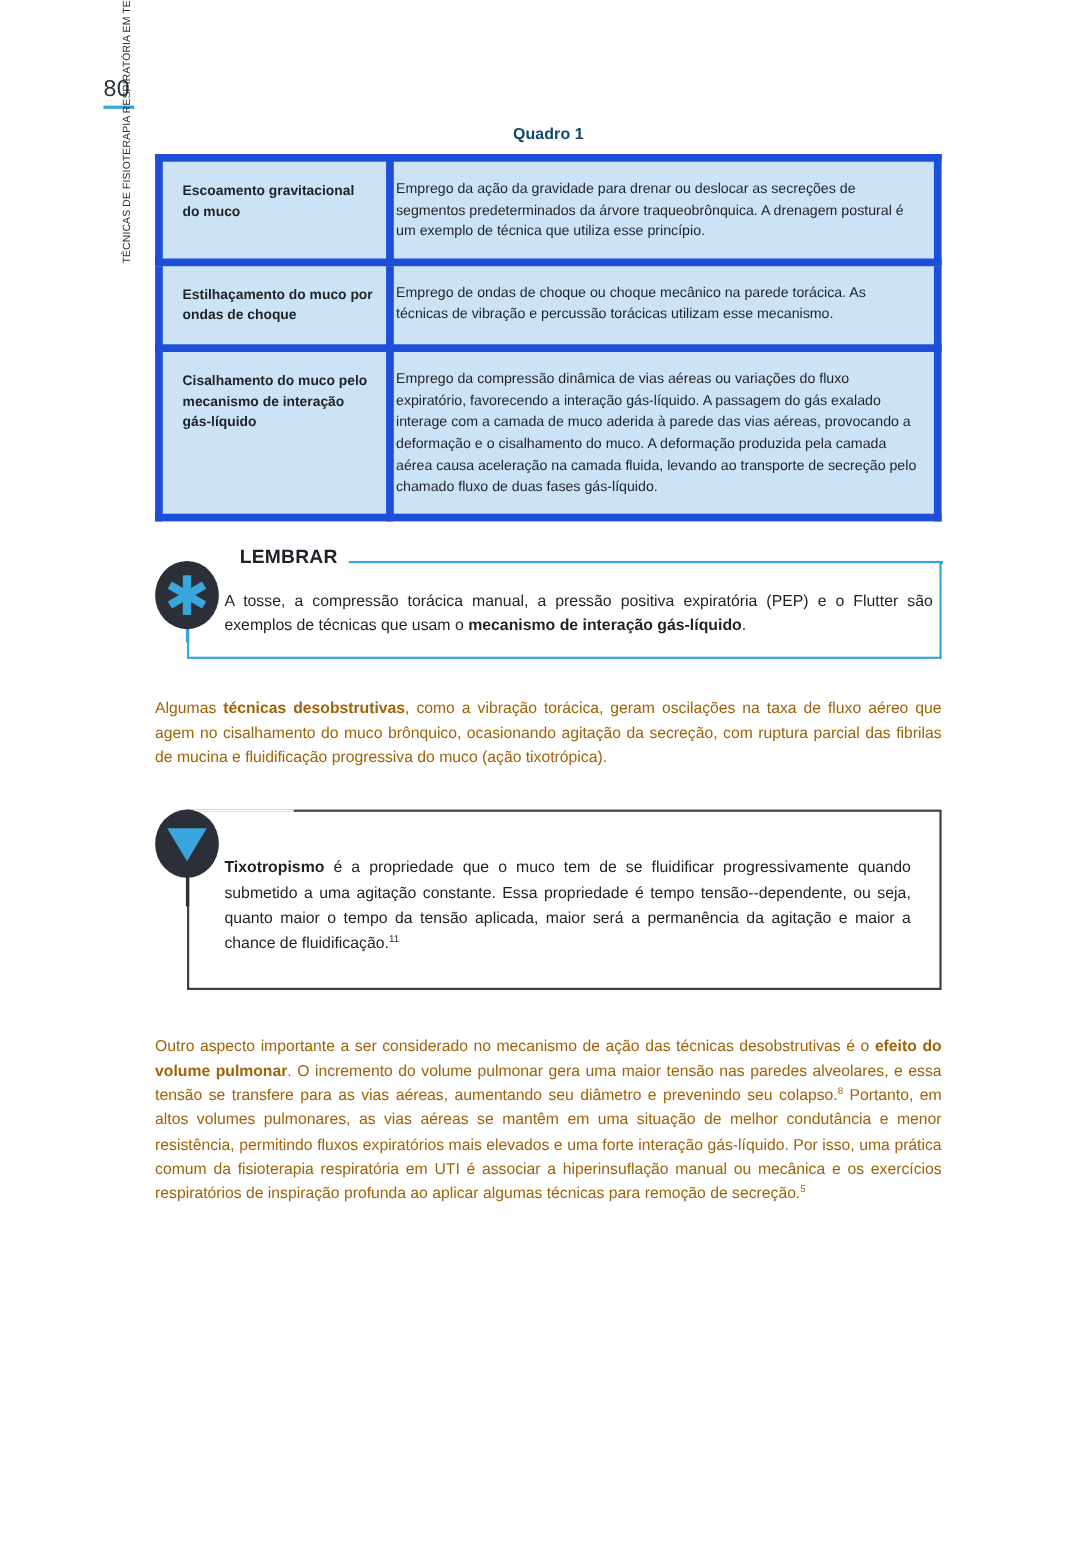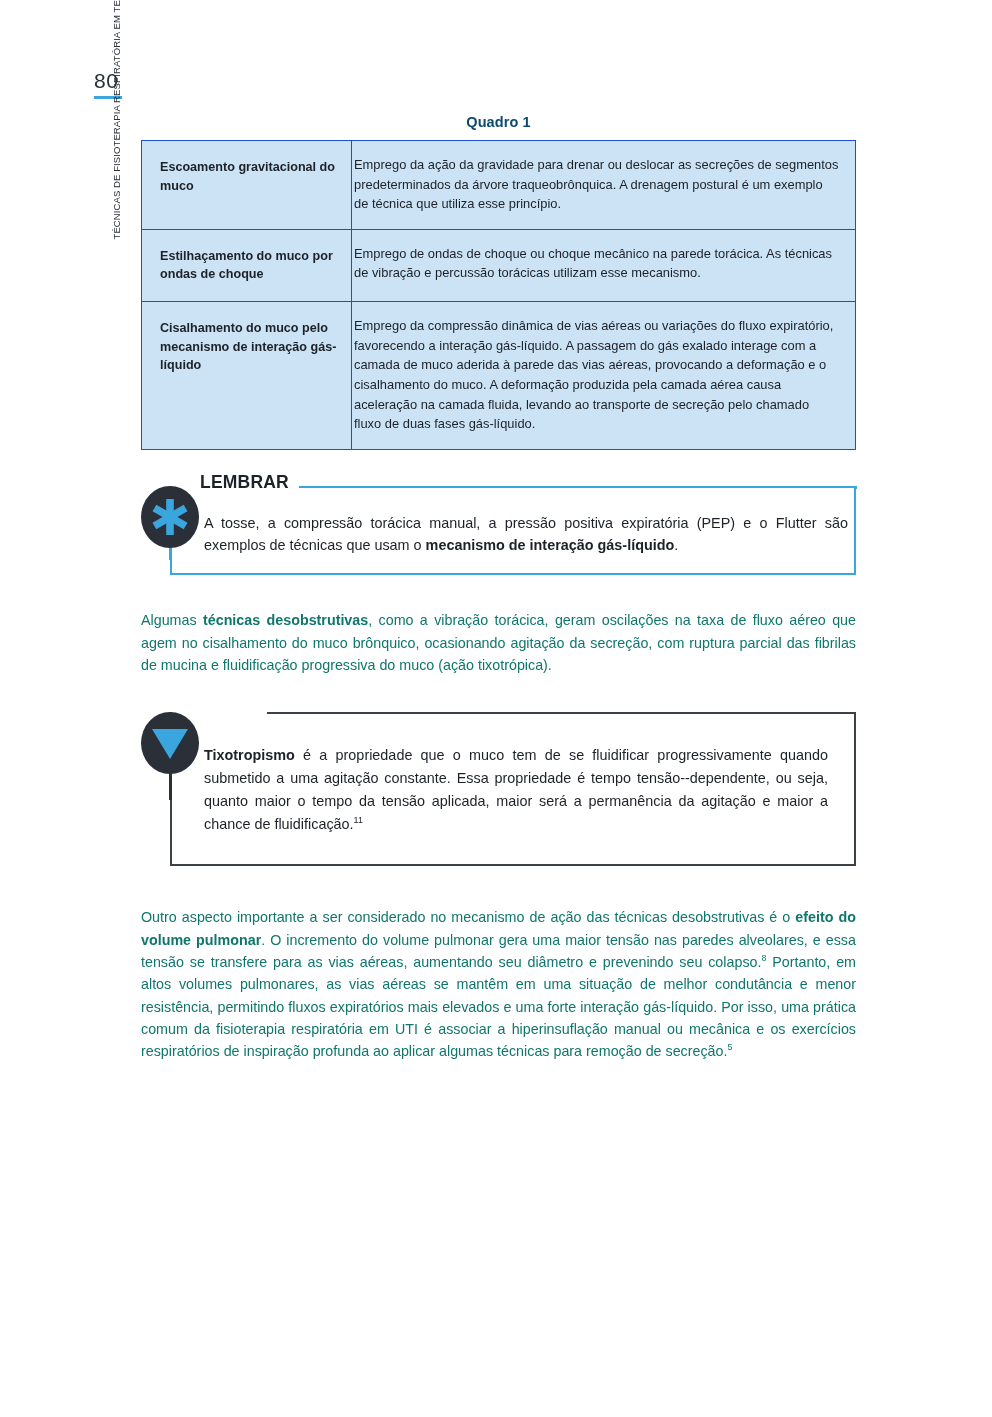--- a/index.html
+++ b/index.html
@@ -88,21 +88,21 @@
     font-weight: bold;
     font-size: 15px;
     line-height: 1.35;
     padding: 14px 10px 15px;
     letter-spacing: .2px;
     border: none;
   }
   .tbl td.c-term,
   .tbl td.c-desc {
     background: #cbe3f5;
-    border: 1px solid #1d4ed8;
+    border: 7px solid #1d4ed8;
     vertical-align: top;
   }
   .tbl td.c-term {
     width: 210px;
     font-weight: bold;
     font-size: 12.6px;
     line-height: 1.48;
     color: #1d2128;
     padding: 17px 12px 17px 18px;
   }
@@ -168,21 +168,21 @@
     content: "";
     position: absolute;
     right: -2.5px;
     top: 0;
     width: 2.5px;
     height: 3px;
     background: #3aa6dd;
   }
   .lembrar-title {
     position: absolute;
-    left: 28px;
+    left: 46px;
     top: -14px;
     font-size: 17.5px;
     font-weight: bold;
     color: #1d2128;
     background: #ffffff;
     padding: 0 10px 0 0;
     letter-spacing: .2px;
     z-index: 2;
   }
   .lembrar-body {
@@ -191,38 +191,38 @@
     line-height: 1.55;
     color: #1d2128;
     text-align: justify;
   }
 
   
   .para {
     width: 715px;
     font-size: 14.3px;
     line-height: 1.56;
-    color: #0f766e;
+    color: #a16207;
     text-align: justify;
     text-justify: inter-word;
   }
   .para.p1 { margin-top: 34px; }
   .para.p2 { margin-top: 40px; }
 
   
   .tixo-wrap {
     position: relative;
     margin-top: 36px;
     width: 715px;
   }
   .tixo-box {
     margin-left: 29px;
     border: 2px solid #3c4048;
     background: #ffffff;
-    padding: 30px 26px 28px 32px;
+    padding: 40px 26px 28px 32px;
     position: relative;
   }
   .tixo-box-topcut {
     position: absolute;
     left: 0;
     top: -2px;
     width: 95px;
     height: 2px;
     background: #ffffff;
   }

